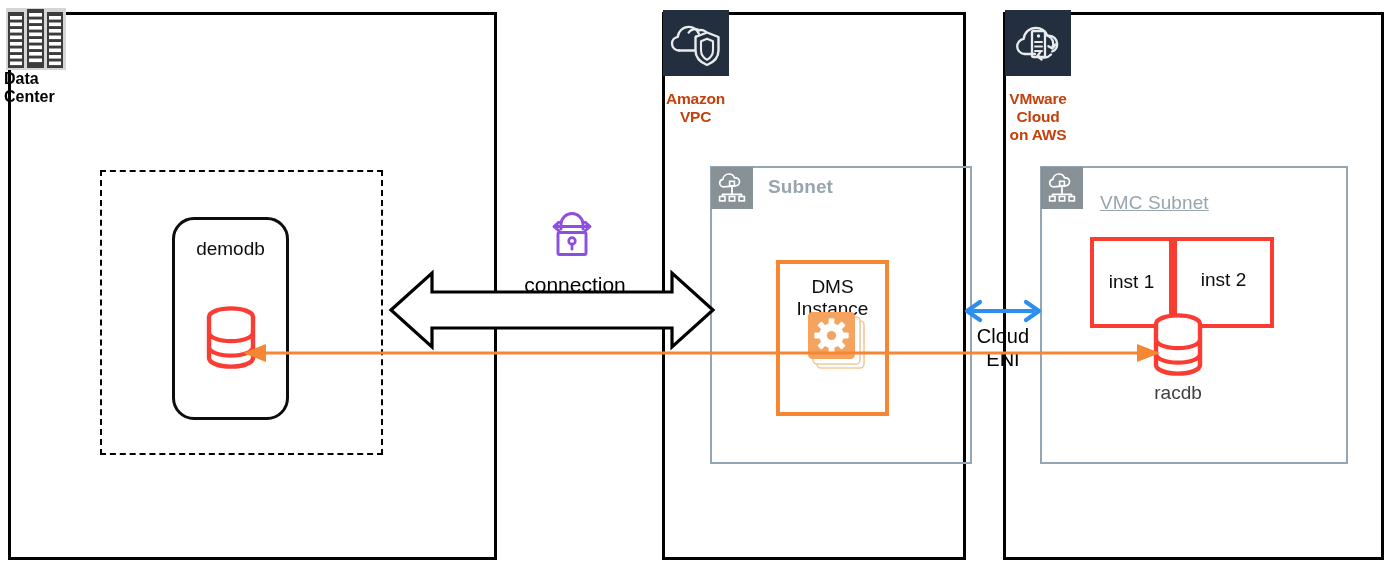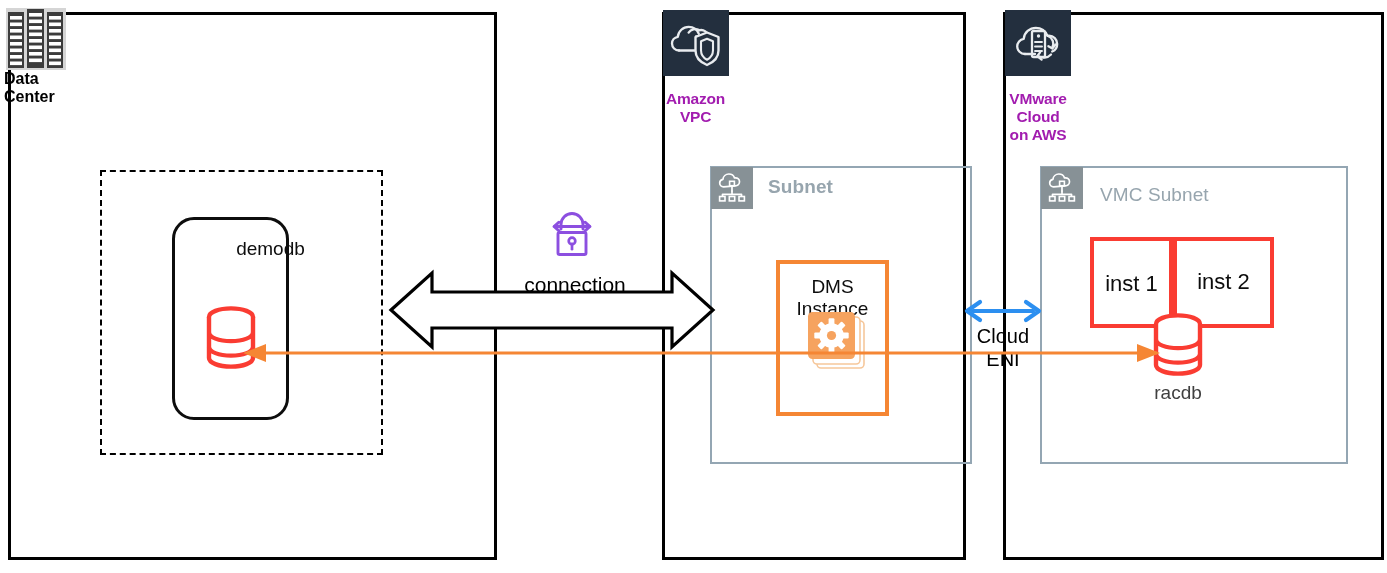--- a/index.html
+++ b/index.html
@@ -36,21 +36,21 @@
     height: 66px;
     background: #232F3E;
     box-sizing: border-box;
   }
   .product-icon svg { display: block; width: 66px; height: 66px; }
 
   .product-label {
     position: absolute;
     font-size: 15.5px;
     font-weight: bold;
-    color: #a21caf;
+    color: #c2410c;
     line-height: 1.15;
     letter-spacing: -0.2px;
   }
   .product-label.center { text-align: center; }
 
   
   .dc-icon {
     position: absolute;
     width: 60px;
     height: 62px;
@@ -101,21 +101,20 @@
     box-sizing: border-box;
     background: #ffffff;
   }
   .db-node-label {
     position: absolute;
     width: 100%;
     top: 18px;
     text-align: center;
     font-size: 19px;
     color: #0D0D0D;
-    margin-left: 40px;
   }
 
   
   .dms-box {
     position: absolute;
     border: 4px solid #F58634;
     box-sizing: border-box;
     background: #ffffff;
   }
   .dms-title {
@@ -130,21 +129,21 @@
 
   
   .rac-box {
     position: absolute;
     border: 4px solid #FA3C32;
     box-sizing: border-box;
     background: #ffffff;
   }
   .rac-cell-label {
     position: absolute;
-    font-size: 22px;
+    font-size: 19px;
     color: #0D0D0D;
     text-align: center;
     white-space: nowrap;
   }
   .racdb-label {
     position: absolute;
     font-size: 19px;
     color: #404040;
     text-align: center;
     white-space: nowrap;
@@ -284,21 +283,21 @@
       <path d="M12.5 19.8c-2.1 0-3.8-1.7-3.8-3.7 0-1.9 1.4-3.4 3.2-3.7 0.3-3.1 2.9-5.4 6-5.4 2.5 0 4.8 1.6 5.6 3.9 0.3-0.1 0.6-0.1 0.9-0.1 2.3 0 4.1 1.8 4.1 4 0 2.2-1.8 4-4.1 4z" fill="none" stroke="#FFFFFF" stroke-width="1.7" stroke-linejoin="round"></path>
       <path d="M21 17.5v6.5" stroke="#FFFFFF" stroke-width="1.7" stroke-linecap="round"></path>
       <path d="M11.5 30.5v-3.2h19v3.2" fill="none" stroke="#FFFFFF" stroke-width="1.7" stroke-linejoin="round"></path>
       <path d="M21 24v3.3" stroke="#FFFFFF" stroke-width="1.7" stroke-linecap="round"></path>
       <rect x="18.6" y="14.3" width="4.8" height="4.4" fill="#879196" stroke="#FFFFFF" stroke-width="1.6"></rect>
       <rect x="8.6" y="29.5" width="5.4" height="4.4" fill="#879196" stroke="#FFFFFF" stroke-width="1.6"></rect>
       <rect x="18.3" y="29.5" width="5.4" height="4.4" fill="#879196" stroke="#FFFFFF" stroke-width="1.6"></rect>
       <rect x="28" y="29.5" width="5.4" height="4.4" fill="#879196" stroke="#FFFFFF" stroke-width="1.6"></rect>
     </svg>
   </div>
-  <div class="subnet-title" style="left:1100px; top:184px;">VMC Subnet</div>
+  <div class="subnet-title" style="left:1100px; top:192px;text-decoration:underline;">VMC Subnet</div>
 
   <div class="dashed-box" style="left:100px; top:170px; width:283px; height:285px;"></div>
 
   <div class="db-node" style="left:172px; top:217px; width:117px; height:203px;">
     <div class="db-node-label">demodb</div>
   </div>
   <div class="abs" style="left:205px; top:306px;">
     <svg viewBox="0 0 52 64" width="52" height="64" aria-hidden="true">
       <ellipse cx="26" cy="11" rx="22" ry="8.6" fill="#FFFFFF" stroke="#FA3C32" stroke-width="4.4"></ellipse>
       <path d="M4 11 v41 c0 4.8 9.8 8.6 22 8.6 s22-3.8 22-8.6 V11" fill="#FFFFFF" stroke="#FA3C32" stroke-width="4.4" stroke-linejoin="round"></path>

